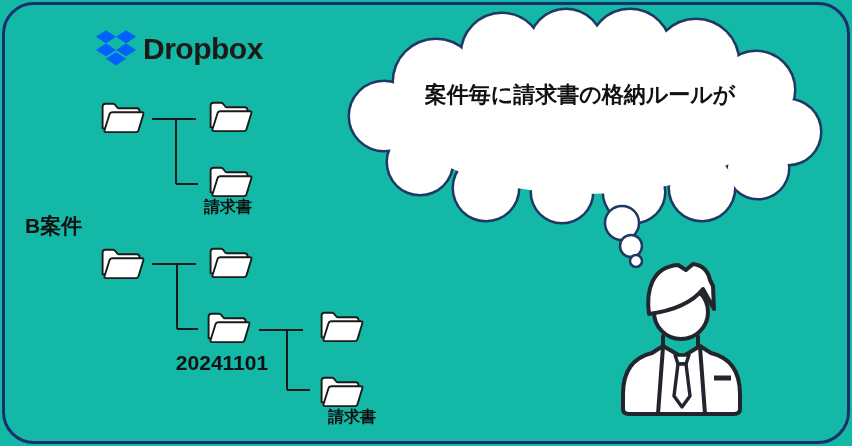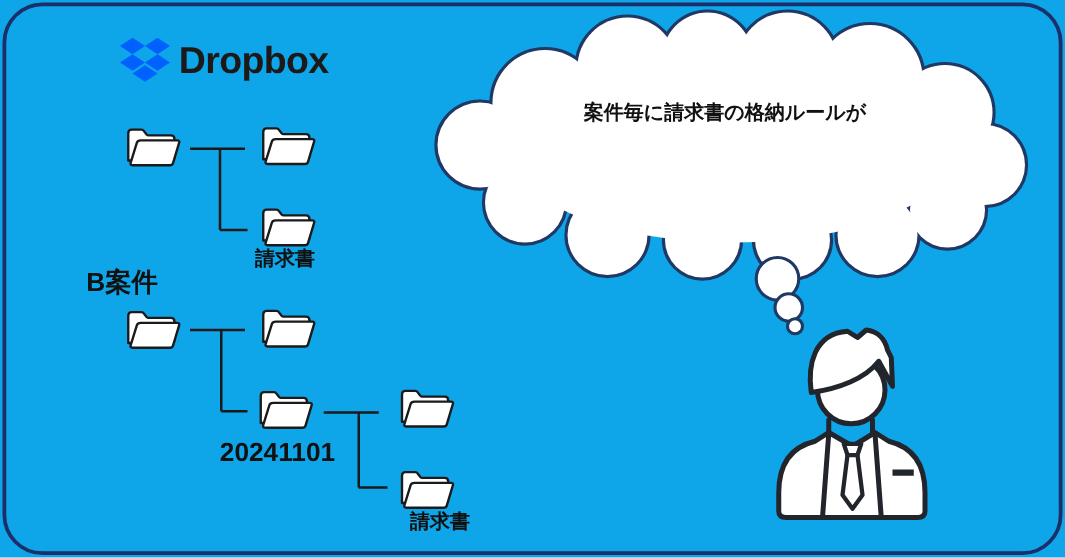--- a/index.html
+++ b/index.html
@@ -1,17 +1,17 @@
 <!DOCTYPE html>
 <html style="--frame-navy: #1b2f6b; --cloud-navy: #1f3864; --line-black: #1a1a1a; --dropbox-blue: #0061ff; --logo-text: #1e1919; --person-dark: #23252d; --text-dark: #111111;"><head>
 <meta charset="utf-8">
 <style>
   html,body{margin:0;padding:0;background:#fff;}
   #stage{
-    position:relative;width:852px;height:446px;background:#0ea5e9;overflow:hidden;
+    position:relative;width:852px;height:446px;background:#14b8a6;overflow:hidden;
     font-family:"Liberation Sans","DejaVu Sans",sans-serif;color:var(--text-dark,#111);
   }
   #frame{
     position:absolute;left:2px;top:2px;right:2px;bottom:2px;
     border:3px solid var(--frame-navy,#1b2f6b);border-radius:32px;
   }
   .abs{position:absolute;}
   
   #logo{position:absolute;left:96px;top:30px;display:flex;align-items:center;gap:7px;}
   #logo .word{font-size:30px;font-weight:bold;color:var(--logo-text,#1e1919);letter-spacing:-0.5px;}
@@ -23,21 +23,21 @@
   .folder-shape{fill:#fff;stroke:var(--line-black,#1a1a1a);stroke-width:2;stroke-linejoin:round;}
   .connector{stroke:var(--line-black,#1a1a1a);stroke-width:2;fill:none;}
   .cloud-stroke-pass{fill:none;stroke:var(--cloud-navy,#1f3864);stroke-width:5;}
   .cloud-fill-pass{fill:#fff;stroke:none;}
   .bubble{fill:#fff;stroke:var(--cloud-navy,#1f3864);stroke-width:2.5;}
   .person-line{fill:none;stroke:var(--person-dark,#23252d);stroke-width:4;stroke-linejoin:round;stroke-linecap:round;}
   .person-fill{fill:#fff;stroke:var(--person-dark,#23252d);stroke-width:4;stroke-linejoin:round;}
   
   #cloud-text{
     position:absolute;left:400px;top:80px;width:360px;text-align:center;
-    font-size:16px;font-weight:700;line-height:1.38;color:#111;
+    font-size:22px;font-weight:700;line-height:1.38;color:#111;
   }
 </style>
 </head>
 <body>
 
 <div id="stage">
 
   <div id="frame"></div>
 
   <div id="logo">
@@ -46,21 +46,21 @@
         <polygon points="12.6,0 0,8.3 12.6,16.6 25.2,8.3"></polygon>
         <polygon points="37.8,0 25.2,8.3 37.8,16.6 50.4,8.3"></polygon>
         <polygon points="12.6,16.6 0,24.9 12.6,33.2 25.2,24.9"></polygon>
         <polygon points="37.8,16.6 25.2,24.9 37.8,33.2 50.4,24.9"></polygon>
         <polygon points="25.2,27.7 12.6,36 25.2,44.3 37.8,36"></polygon>
       </g>
     </svg>
     <span class="word">Dropbox</span>
   </div>
 
-  <div class="case-label" style="left:25px;top:212px;margin-left:44px;">B案件</div>
+  <div class="case-label" style="left:25px;top:212px;">B案件</div>
 
   <svg class="abs" style="left:0;top:0;" width="852" height="446">
     <path class="connector" d="M152 119 H196 M176 119 V184 M176 184 H198"></path>
     <path class="connector" d="M152 264 H196 M177 264 V329 M177 329 H198"></path>
     <path class="connector" d="M259 330 H303 M287 330 V390 M287 390 H310"></path>
   </svg>
 
   <svg width="0" height="0" style="position:absolute;" aria-hidden="true">
     <defs>
       <g id="folderShape">

